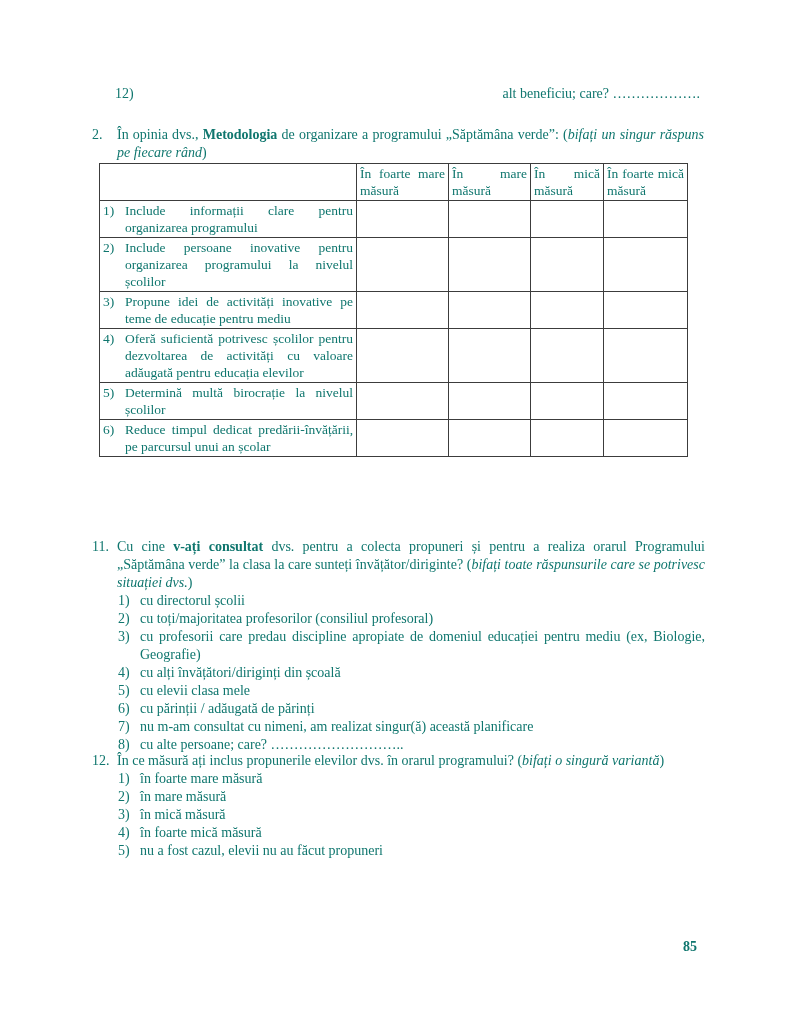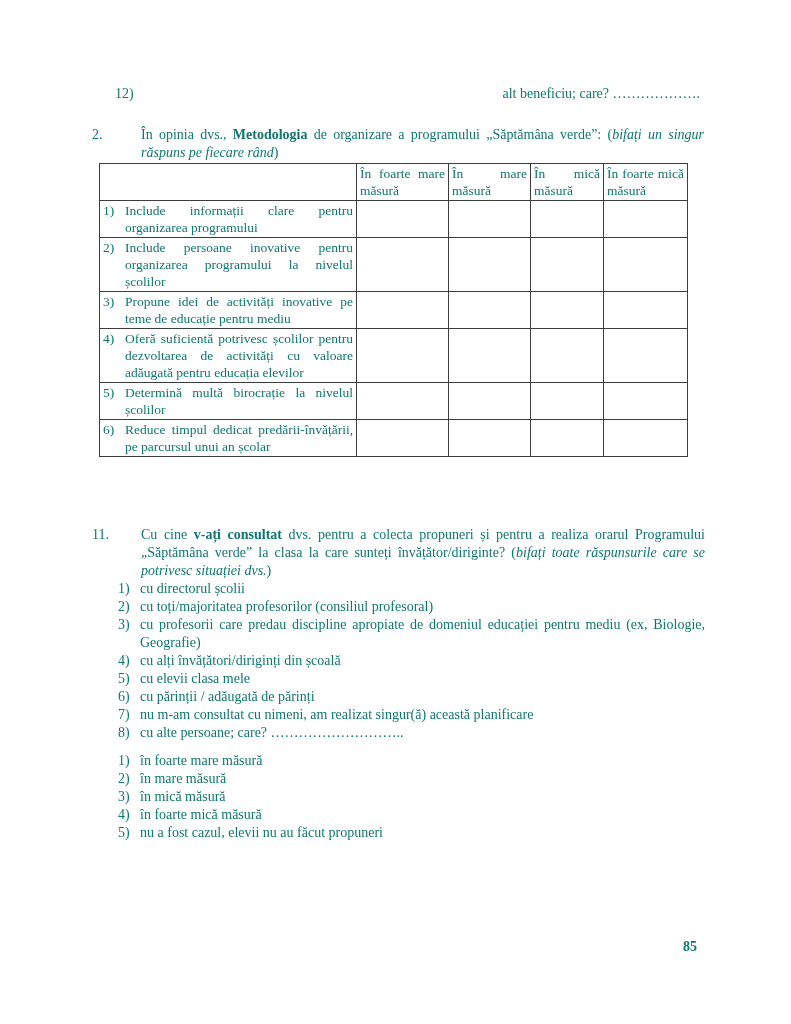--- a/index.html
+++ b/index.html
@@ -15,21 +15,21 @@
     overflow:hidden;
   }
   .abs { position:absolute; }
   b { font-weight:bold; }
   i { font-style:italic; }
   .u { }
 
   
   .qrow { display:flex; }
   .qnum { flex:0 0 25px; }
-  .qbody { flex:1; text-align:justify;margin-left:24px; }
+  .qbody { flex:1; text-align:justify; }
 
   
   .li { display:flex; margin-left:26px; }
   .linum { flex:0 0 22px; }
   .litext { flex:1; text-align:justify; }
 
   
   .previtem { display:flex; }
   .previtem .linum { flex:0 0 22px; }
 
@@ -152,21 +152,21 @@
           </div>
         </td>
         <td></td>
         <td></td>
         <td></td>
         <td></td>
       </tr>
     </tbody>
   </table>
 
-  <div class="abs" style="left:92px; top:526px; width:613px;">
+  <div class="abs" style="left:92px; top:538px; width:613px;">
     <div class="qrow">
       <span class="qnum">11.</span>
       <div class="qbody"><span>Cu cine </span><b>v-ați consultat</b><span> dvs. pentru a colecta propuneri și pentru a realiza orarul Programului „Săptămâna verde” la clasa la care sunteți învățător/diriginte? (</span><i>bifați toate răspunsurile care se potrivesc situației dvs.</i><span>)</span></div>
     </div>
     <div>
       <div class="li">
         <span class="linum">1)</span>
         <span class="litext">cu directorul școlii</span>
       </div>
       <div class="li">
@@ -194,20 +194,24 @@
         <span class="litext">nu m-am consultat cu nimeni, am realizat singur(ă) această planificare</span>
       </div>
       <div class="li">
         <span class="linum">8)</span>
         <span class="litext">cu alte persoane; care? ………………………..</span>
       </div>
     </div>
   </div>
 
   <div class="abs" style="left:92px; top:752px; width:613px;">
+    <div class="qrow">
+      <span class="qnum">12.</span>
+      <div class="qbody"><span>În ce măsură ați inclus propunerile elevilor dvs. în orarul programului? (</span><i>bifați o singură variantă</i><span>)</span></div>
+    </div>
     <div>
       <div class="li">
         <span class="linum">1)</span>
         <span class="litext">în foarte mare măsură</span>
       </div>
       <div class="li">
         <span class="linum">2)</span>
         <span class="litext">în mare măsură</span>
       </div>
       <div class="li">

